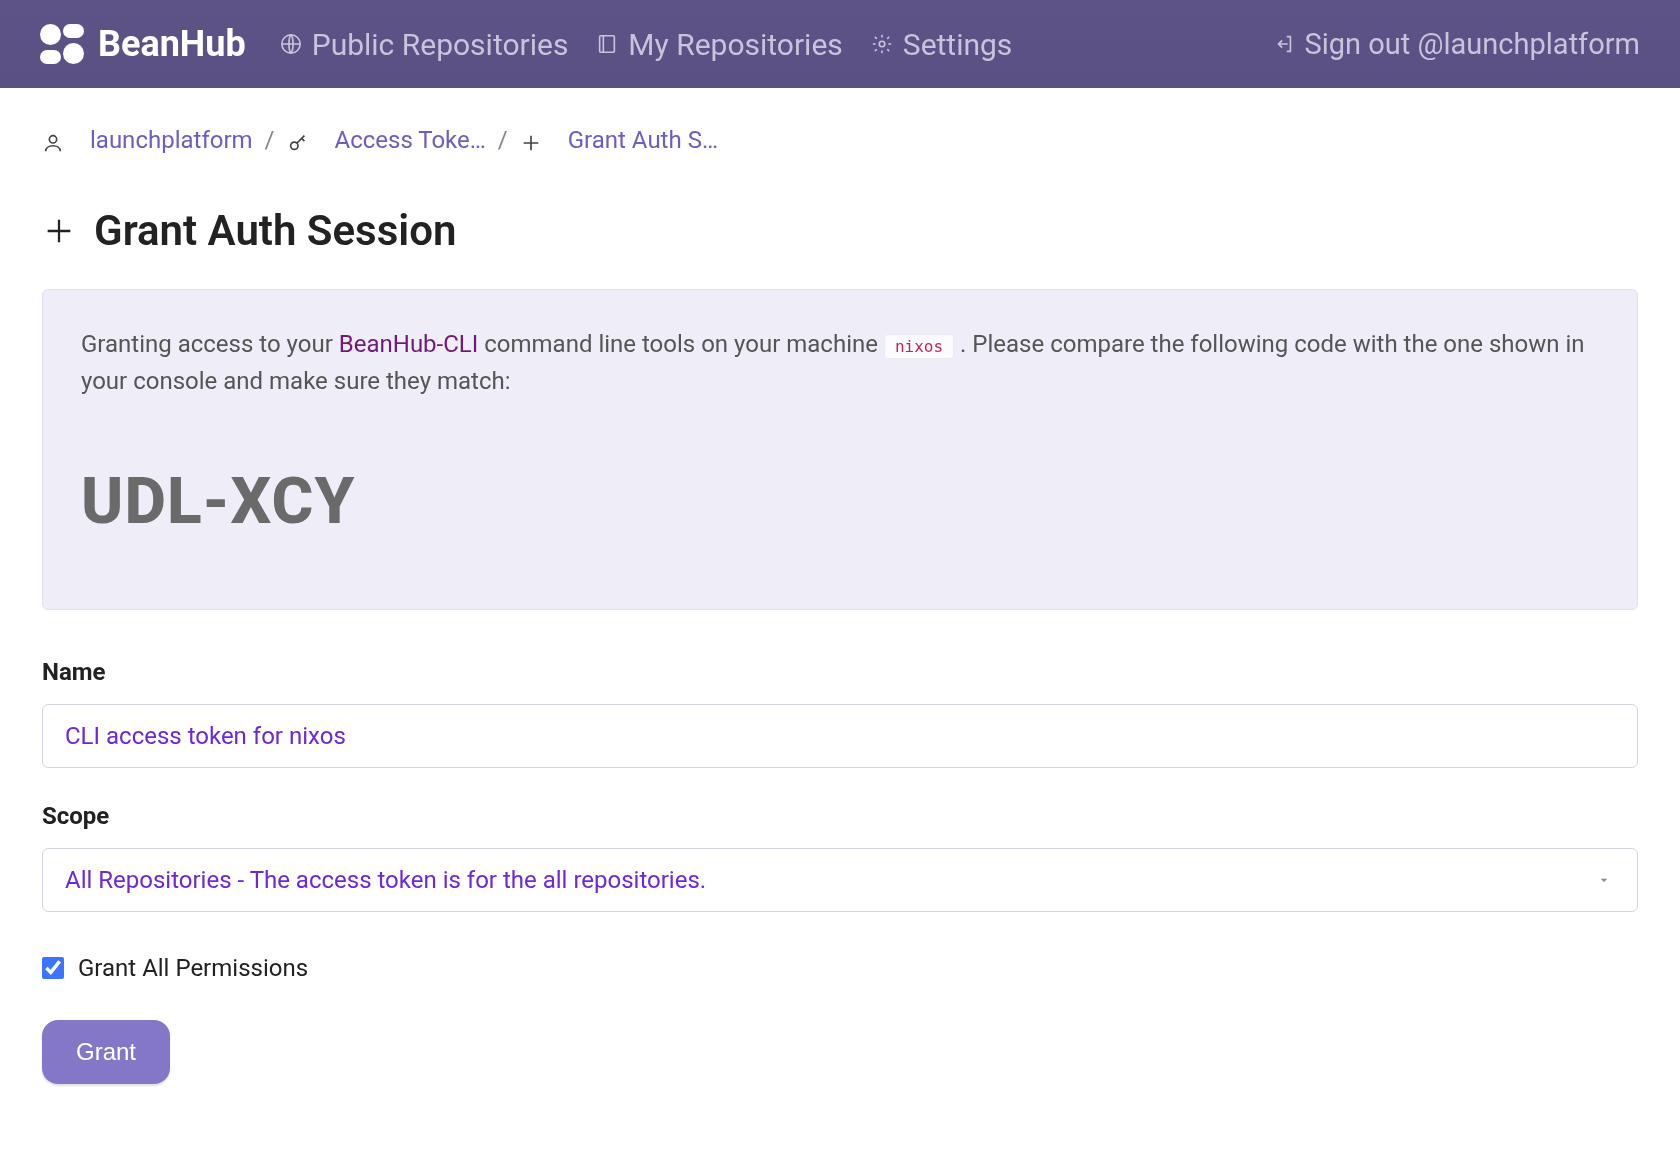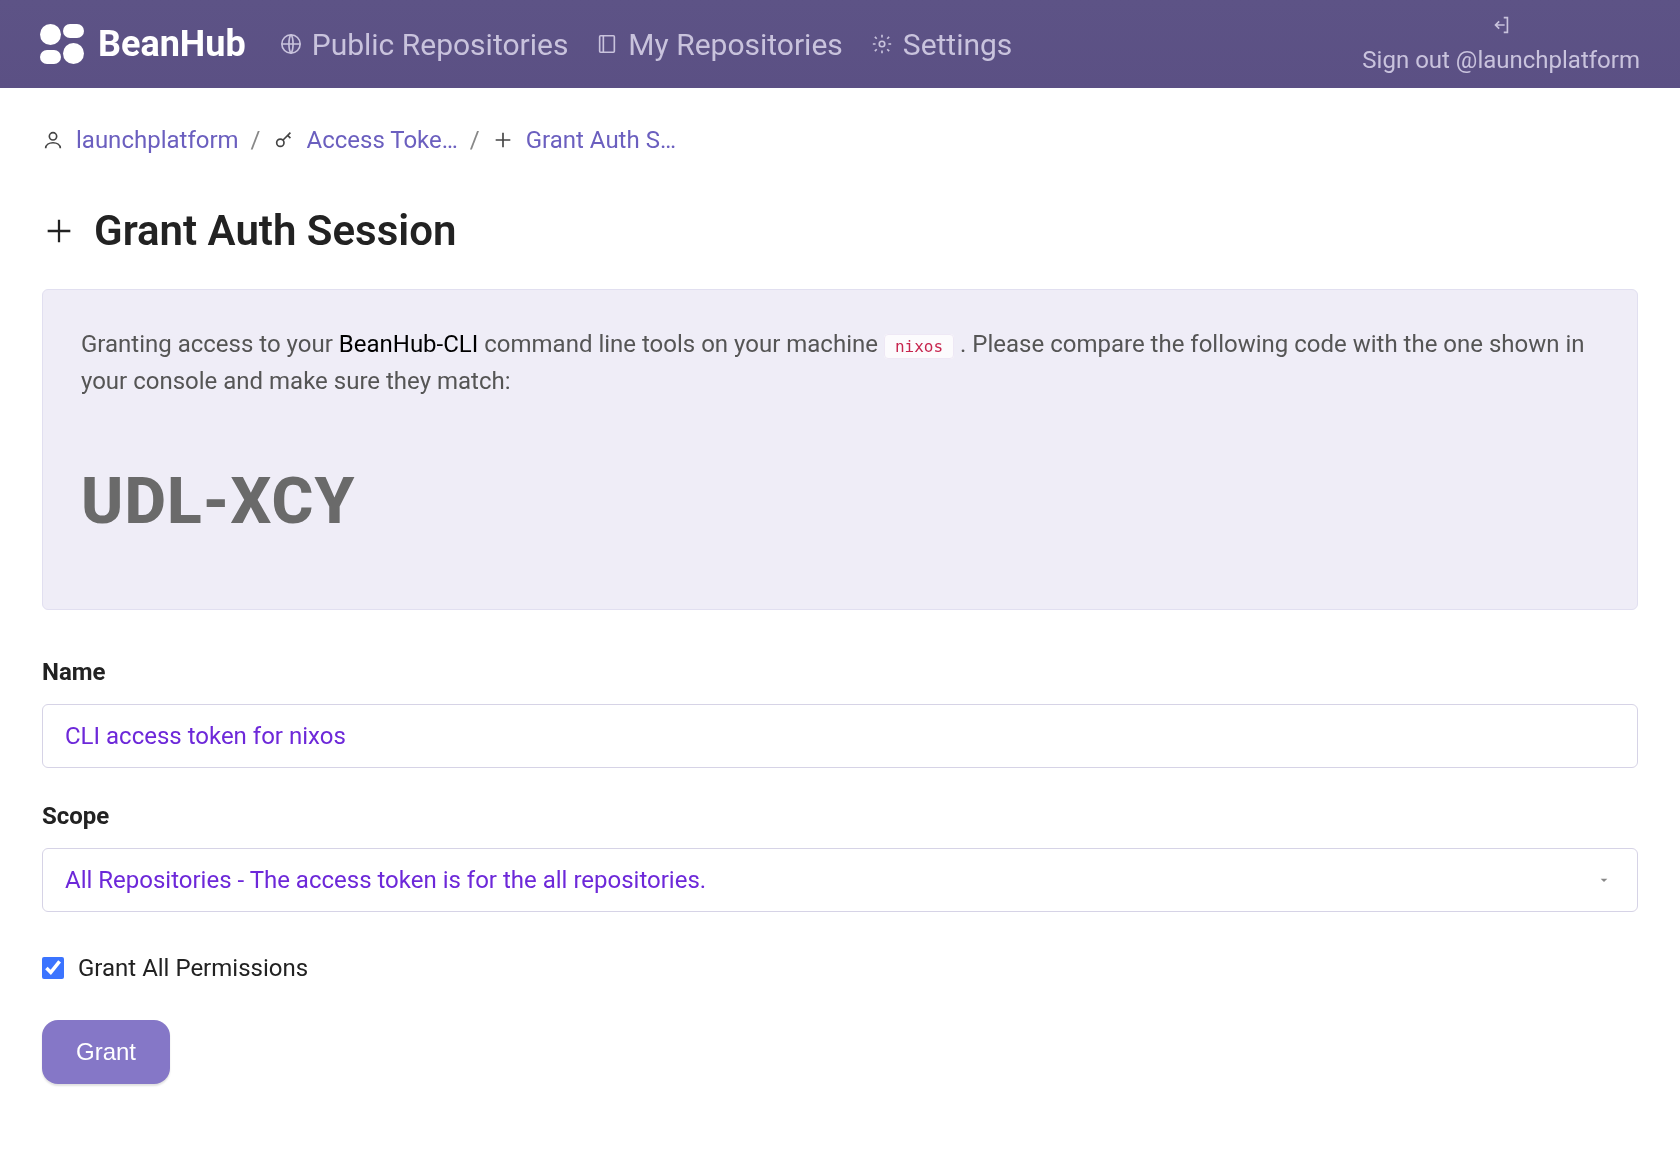--- a/index.html
+++ b/index.html
@@ -23,52 +23,52 @@
 }
 .brand-logo { width: 44px; height: 40px; position: relative; display:inline-block; }
 .brand-logo .blob1 { position:absolute; width:21px; height:21px; background:#fff; border-radius:50%; top:0; left:0; }
 .brand-logo .blob2 { position:absolute; width:21px; height:21px; background:#fff; border-radius:50%; bottom:0; right:0; }
 .brand-logo .blob3 { position:absolute; width:21px; height:14px; background:#fff; border-radius:10px; top:0; right:0; }
 .brand-logo .blob4 { position:absolute; width:21px; height:14px; background:#fff; border-radius:10px; bottom:0; left:0; }
 
 .navlinks { display:flex; gap: 28px; flex: 1; }
 .navlink { display:flex; align-items:center; gap:10px; color:#c9c3dd; font-size:30px; cursor:pointer; }
 .navlink .nl-icon { width:22px; height:22px; display:inline-flex; }
-.signout { display:flex; align-items:center; gap:10px; color:#c9c3dd; font-size:24px; cursor:pointer;flex-direction:column; }
+.signout { display:flex; align-items:center; gap:10px; color:#c9c3dd; font-size:29px; cursor:pointer; }
 
 
 .breadcrumb {
   display:flex; align-items:center; gap: 12px;
   padding: 38px 42px 0 42px;
   font-size: 24px;
   color:#444;
 }
 .breadcrumb a { color:#6b5fbf; text-decoration:none; display:inline-flex; align-items:center; gap:10px; }
-.breadcrumb .crumb { display:inline-flex; align-items:center; gap:12px; }
+.breadcrumb .crumb { display:inline-flex; align-items:flex-end; gap:26px; }
 .breadcrumb .sep { color:#888; }
 .breadcrumb .bc-icon { width:22px; height:22px; display:inline-flex; color:#444; }
 
 
 .page-title {
   display:flex; align-items:center; gap:18px;
   padding: 52px 42px 34px 42px;
 }
 .page-title h1 { font-size:42px; font-weight:600; color:#222; }
 .page-title .pt-icon { width:34px; height:34px; }
 
 
 .card {
   margin: 0 42px;
   border:1px solid #e1dff0;
   background:#efedf7;
   border-radius:6px;
   padding: 36px 38px 70px;
 }
 .card .blurb { font-size:24px; line-height:1.55; color:#555; }
-.card .blurb a { color:#000000; text-decoration:none; }
+.card .blurb a { color:#701a75; text-decoration:none; }
 .card .blurb code {
   font-family: ui-monospace, SFMono-Regular, Menlo, Consolas, monospace;
   color:#c7254e;
   background:#fcfbfd;
   border:1px solid #eee8f5;
   border-radius:4px;
   padding:2px 10px;
   font-size:16px;
 }
 .auth-code {

